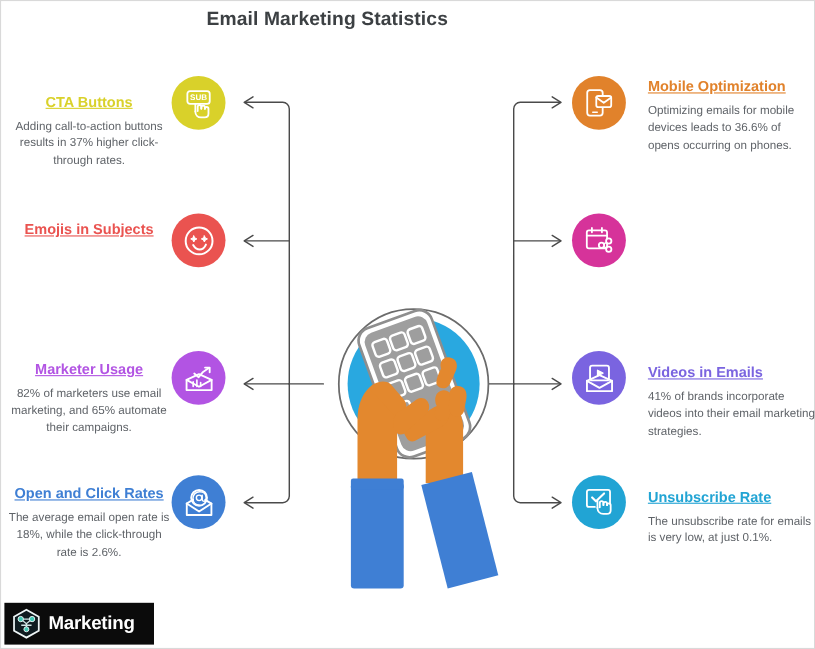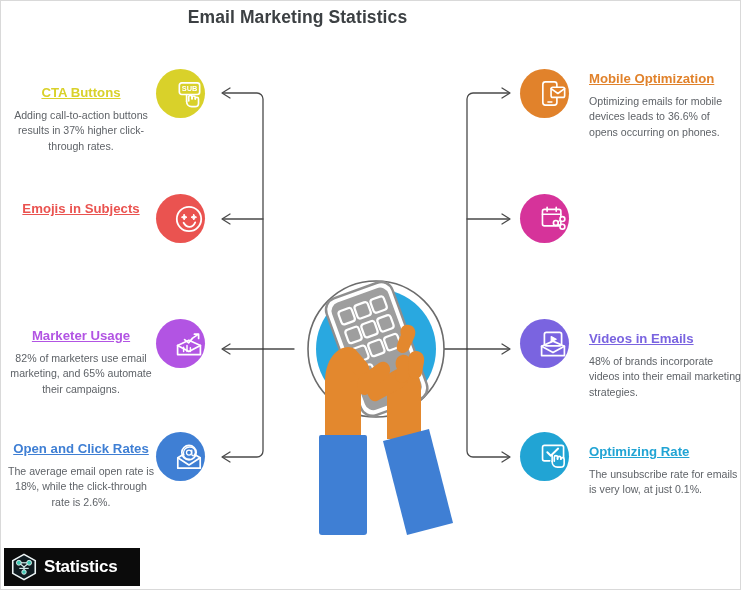--- a/index.html
+++ b/index.html
@@ -38,21 +38,21 @@
   .item .body {
     font-size: 10.6px; color: #5f6368; line-height: 1.45;
   }
   #col-left .item  { right: 80px; text-align: center; }
   #col-right .item { left: 0;     text-align: left;  }
 
   
   .bubble {
     position: absolute;
     width: 49px; height: 49px; border-radius: 50%;
-    display: flex; align-items: center; justify-content: flex-end;
+    display: flex; align-items: center; justify-content: center;
   }
   .bubble svg { display: block; }
 
   
   #wires { position: absolute; inset: 0; pointer-events: none; }
 
   
   #hero { position: absolute; left: 290px; top: 270px; width: 170px; height: 265px; }
 
   
@@ -171,25 +171,25 @@
     <div class="item" style="top:70px">
       <div class="head" style="color:#e1822b">Mobile Optimization</div>
       <div class="body">Optimizing emails for mobile devices leads to 36.6% of opens occurring on phones.</div>
     </div>
 
     <div class="item" style="top:203px">
     </div>
 
     <div class="item" style="top:330px">
       <div class="head" style="color:#7a64e0">Videos in Emails</div>
-      <div class="body">48% of brands incorporate videos into their email marketing strategies.</div>
+      <div class="body">41% of brands incorporate videos into their email marketing strategies.</div>
     </div>
 
     <div class="item" style="top:443px">
-      <div class="head" style="color:#21a4d4">Optimizing Rate</div>
+      <div class="head" style="color:#21a4d4">Unsubscribe Rate</div>
       <div class="body">The unsubscribe rate for emails is very low, at just 0.1%.</div>
     </div>
   </div>
 
   <div class="bubble" style="left:519px;top:68px;background:#e1822b">
     <svg width="31" height="31" viewBox="0 0 32 32" fill="none" stroke="#fff" stroke-width="1.7" stroke-linecap="round" stroke-linejoin="round">
       <rect x="5" y="4" width="14.5" height="24" rx="2.6"></rect>
       <path d="M10.2 24.8h4.2" stroke-width="1.4"></path>
       <rect x="13.5" y="9.6" width="14" height="10.4" rx="1.8" fill="#e1822b"></rect>
       <path d="M13.5 11l7 5 7-5"></path>
@@ -275,16 +275,16 @@
       <g stroke="#cfe6e6" stroke-width="1.3" fill="none">
         <path d="M10.5 11.5 L21.5 11.5"></path>
         <path d="M10.5 11.5 L16 16 L21.5 11.5"></path>
         <path d="M16 16 L16 21.5"></path>
         <path d="M11 17.5 L21 17.5"></path>
       </g>
       <circle cx="10.5" cy="11.5" r="2.6" fill="#3fc8b4" stroke="#eef5f6" stroke-width="0.9"></circle>
       <circle cx="21.5" cy="11.5" r="2.6" fill="#3fc8b4" stroke="#eef5f6" stroke-width="0.9"></circle>
       <circle cx="16" cy="21.4" r="2.4" fill="#3fc8b4" stroke="#eef5f6" stroke-width="0.9"></circle>
     </svg>
-    <span class="word">Statistics</span>
+    <span class="word">Marketing</span>
   </div>
 
 </div>
 
 </body></html>

